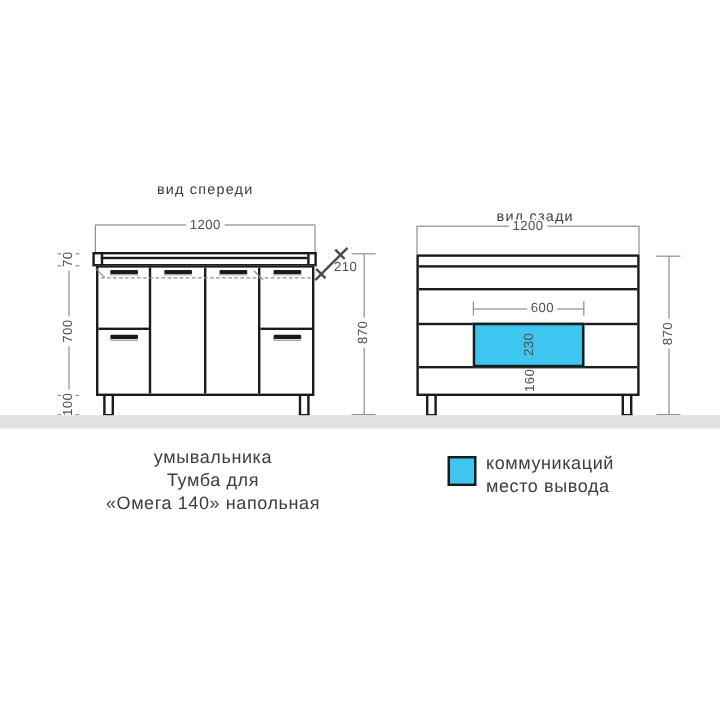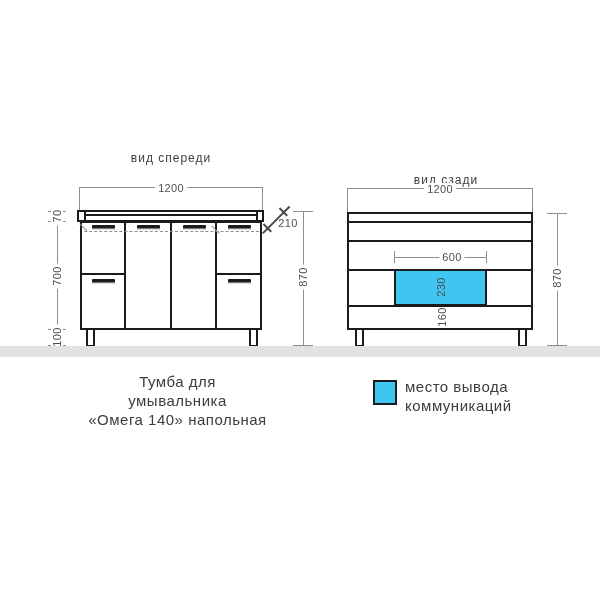--- a/index.html
+++ b/index.html
@@ -107,24 +107,24 @@
   <div class="g" style="left:547px;top:213px;width:20px;height:1px;"></div>
   <div class="g" style="left:547px;top:345px;width:20px;height:1px;"></div>
   <div class="dimtxt rot" style="left:557px;top:278px;">870</div>
 
   <div class="leg" style="left:355px;top:330px;"></div>
   <div class="leg" style="left:518px;top:330px;"></div>
 
   <div class="floor" style="left:0;top:346px;width:600px;height:11px;"></div>
 
   <div class="caption" style="left:52px;top:372px;width:251px;">
+    <div>умывальника</div>
     <div>Тумба для</div>
-    <div>умывальника</div>
     <div>«Омега 140» напольная</div>
   </div>
 
   <div class="legendbox" style="left:373px;top:380px;width:24px;height:25px;"></div>
   <div class="legendtxt" style="left:405px;top:377px;width:160px;">
+    <div>коммуникаций</div>
     <div>место вывода</div>
-    <div>коммуникаций</div>
   </div>
 
 </div>
 
 </body></html>

